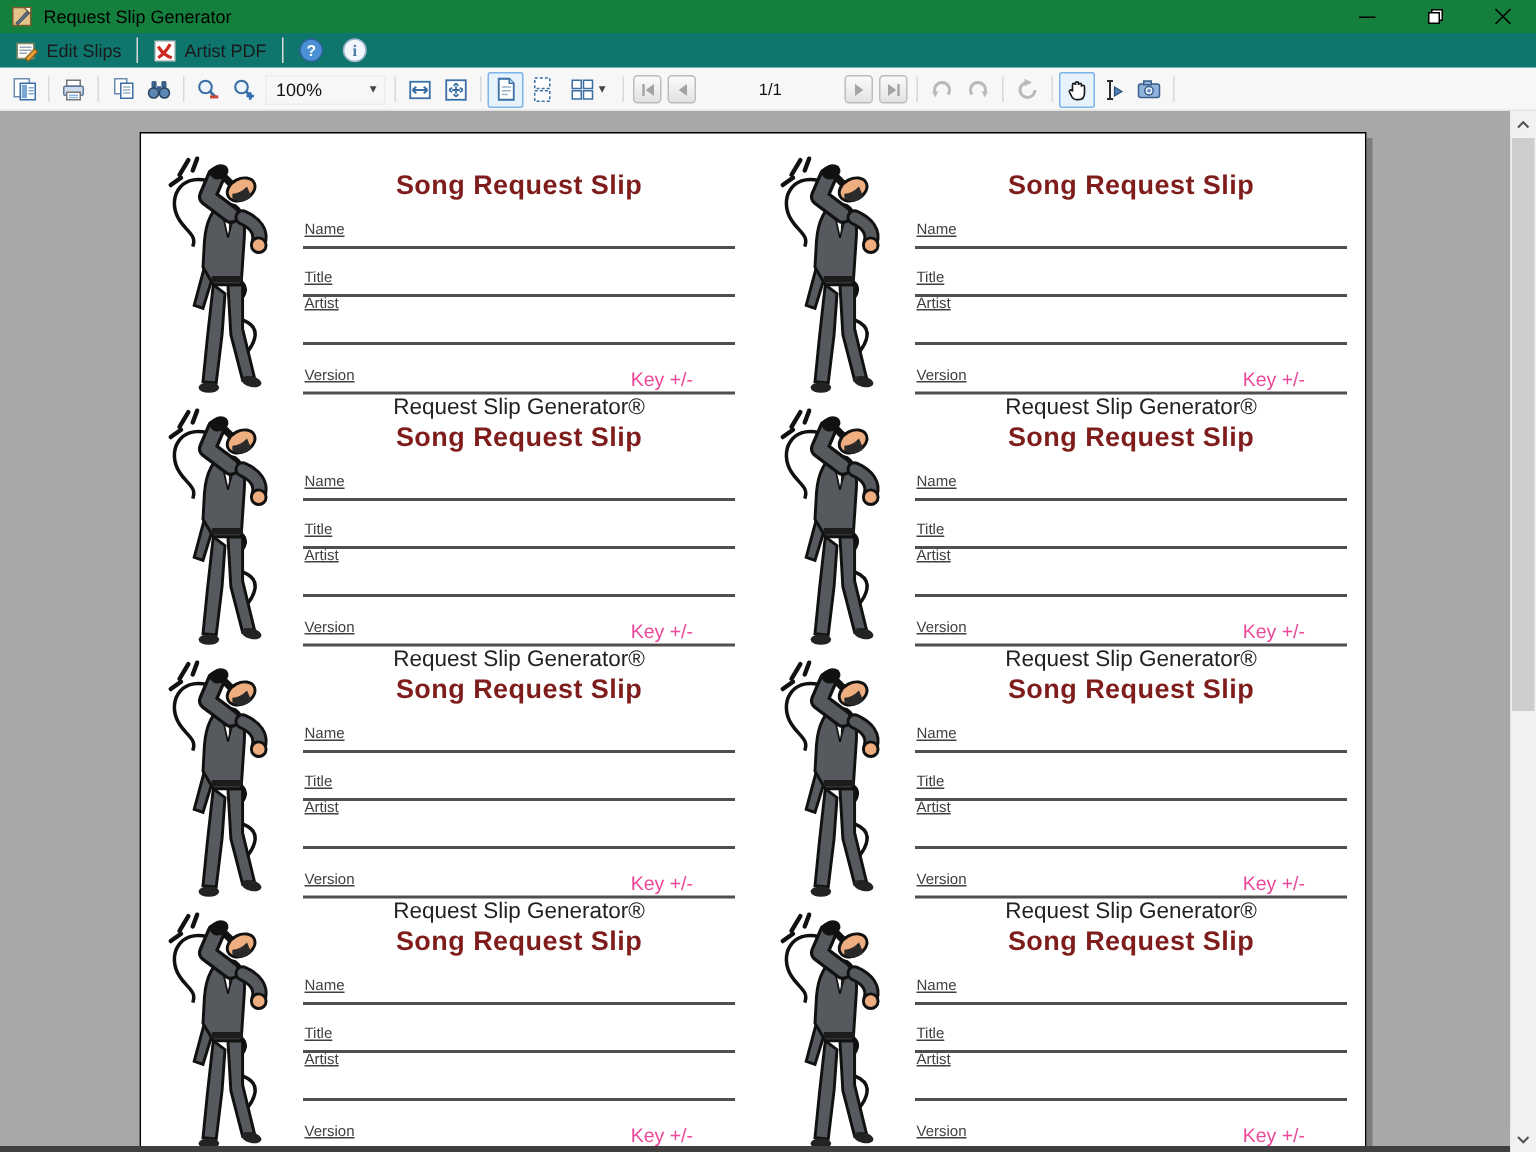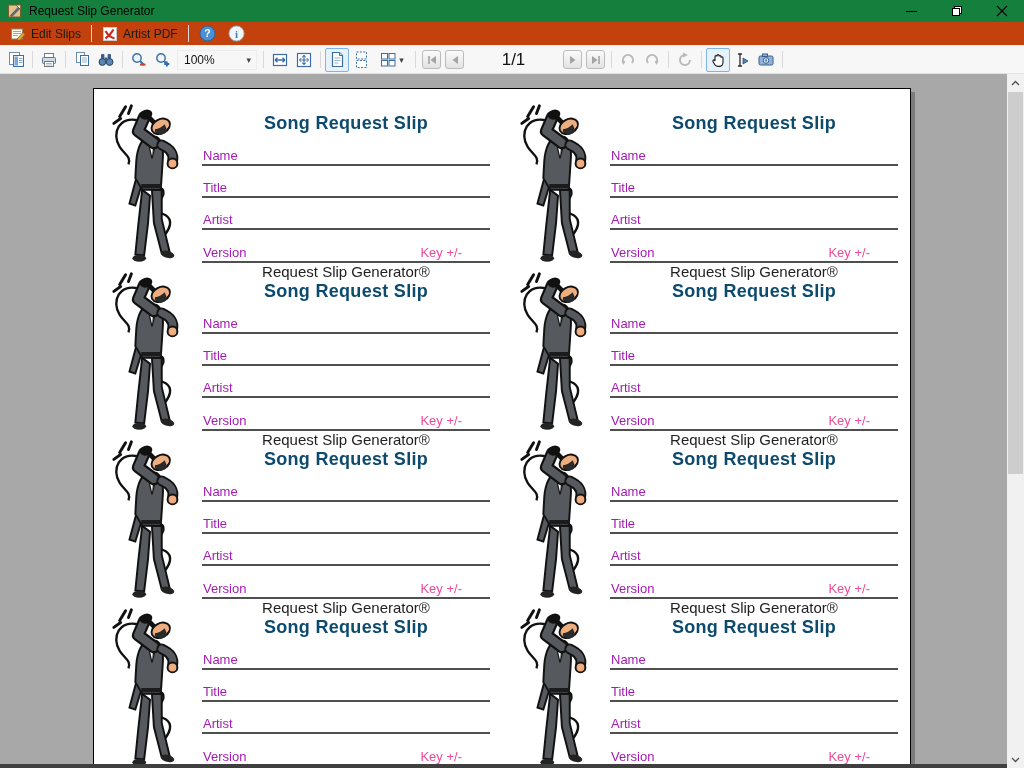--- a/index.html
+++ b/index.html
@@ -11,48 +11,48 @@
   .app-icon { width:16px; height:16px; margin:0 6px 0 7px; flex:0 0 auto; }
   .win-title { font-size:12px; color:#000; }
   .win-btns { margin-left:auto; display:flex; height:22px; }
   .win-btn { width:45px; height:22px; display:flex; align-items:center; justify-content:center; cursor:default; }
   .glyph-min { width:11px; height:1px; background:#000; display:block; }
   .glyph-restore { position:relative; width:10px; height:10px; }
   .glyph-restore .r1 { position:absolute; right:0; top:0; width:8px; height:8px; border:1px solid #000; background:#fff; }
   .glyph-restore .r2 { position:absolute; left:0; bottom:0; width:8px; height:8px; border:1px solid #000; background:#fff; }
 
   
-  .menubar { position:absolute; left:0; top:22px; width:1024px; height:24px; background:#c2410c; display:flex; align-items:center; padding-left:4px; border-bottom:1px solid #f0f0f0; }
+  .menubar { position:absolute; left:0; top:22px; width:1024px; height:24px; background:#0f766e; display:flex; align-items:center; padding-left:4px; border-bottom:1px solid #f0f0f0; }
   .menu-item { display:flex; align-items:center; gap:5px; padding:2px 6px; font-size:12px; color:#1a1a1a; cursor:default; }
   .vsep { width:1px; height:17px; background:#d9d9d9; margin:0 4px; }
 
   
   .toolbar { position:absolute; left:0; top:46px; width:1024px; height:28px; background:#f7f7f7; display:flex; align-items:center; padding-left:4px; border-bottom:1px solid #e2e2e2; }
   .tb-btn { width:24px; height:24px; display:flex; align-items:center; justify-content:center; border:1px solid transparent; border-radius:2px; }
   .tb-btn.selected { border:1px solid #7eb4ea; background:#e6f2fc; }
   .tb-combo { display:flex; align-items:center; justify-content:space-between; width:80px; height:20px; padding:0 5px 0 6px; font-size:12px; color:#111; background:#f7f7f7; border:1px solid #ededed; margin:11px 2px; }
   .caret { font-size:9px; color:#444; }
   .nav-btn { width:19px; height:19px; border:1px solid #bcbcbc; border-radius:3px; background:linear-gradient(#fbfbfb,#e2e2e2); display:flex; align-items:center; justify-content:center; margin:0 2px; }
-  .page-ind { width:95px; text-align:center; font-size:17px; color:#111; }
+  .page-ind { width:95px; text-align:center; font-size:11px; color:#111; }
   .multi-wrap { display:flex; align-items:center; gap:2px; }
 
   
   .docarea { position:absolute; left:0; top:74px; width:1007px; height:690px; background:#a8a8a8; overflow:hidden; }
   .bottom-strip { position:absolute; left:0; top:764px; width:1007px; height:4px; background:#3f3f3f; }
   .page { position:absolute; left:93px; top:14px; width:818px; height:1010px; background:#ffffff; border:1px solid #000; box-shadow:4px 4px 0 #7c7c7c; }
   .slips-grid { display:grid; grid-template-columns:1fr 1fr; grid-auto-rows:168px; padding-top:8px; }
 
   
   .slip { position:relative; }
   .slip-art { position:absolute; left:12px; top:2px; width:88px; height:170px; }
   .slip-fields { position:absolute; left:108px; right:12px; top:0; height:100%; }
-  .slip-title { position:absolute; top:16px; left:0; right:0; text-align:center; font-size:18px; font-weight:bold; color:#0c4a6e; letter-spacing:.3px; }
-  .flabel { position:absolute; left:1px; font-size:13px; color:#a21caf; }
+  .slip-title { position:absolute; top:16px; left:0; right:0; text-align:center; font-size:18px; font-weight:bold; color:#7f1d1d; letter-spacing:.3px; }
+  .flabel { position:absolute; left:1px; font-size:10px; color:#404040;text-decoration:underline; }
   .fline  { position:absolute; left:0; right:0; border-top:2px solid #4f4f4f; }
-  .l1{top:51px} .l2{top:83px} .l3{top:115px} .l4{top:148px}
+  .l1{top:51px} .l2{top:83px} .l3{top:100px} .l4{top:148px}
   .n1{top:67px} .n2{top:99px} .n3{top:131px} .n4{top:164px}
   .key-label { position:absolute; top:148px; right:28px; font-size:13px; color:#ec4899; }
   .slip-footer { position:absolute; top:166px; left:0; right:0; text-align:center; font-size:15px; color:#222; }
 
   
   .vscroll { position:absolute; right:0; top:74px; width:17px; height:694px; background:#f1f1f1; }
   .vs-btn { position:absolute; left:0; width:17px; height:17px; display:flex; align-items:center; justify-content:center; background:#f1f1f1; }
   .vs-up { top:0; } .vs-down { bottom:0; }
   .vs-thumb { position:absolute; left:1px; top:18px; width:15px; height:382px; background:#cdcdcd; }
 

